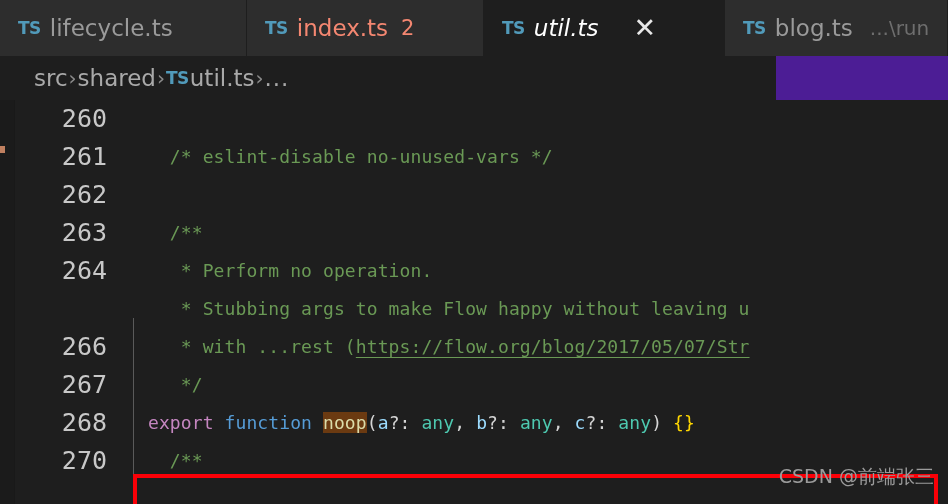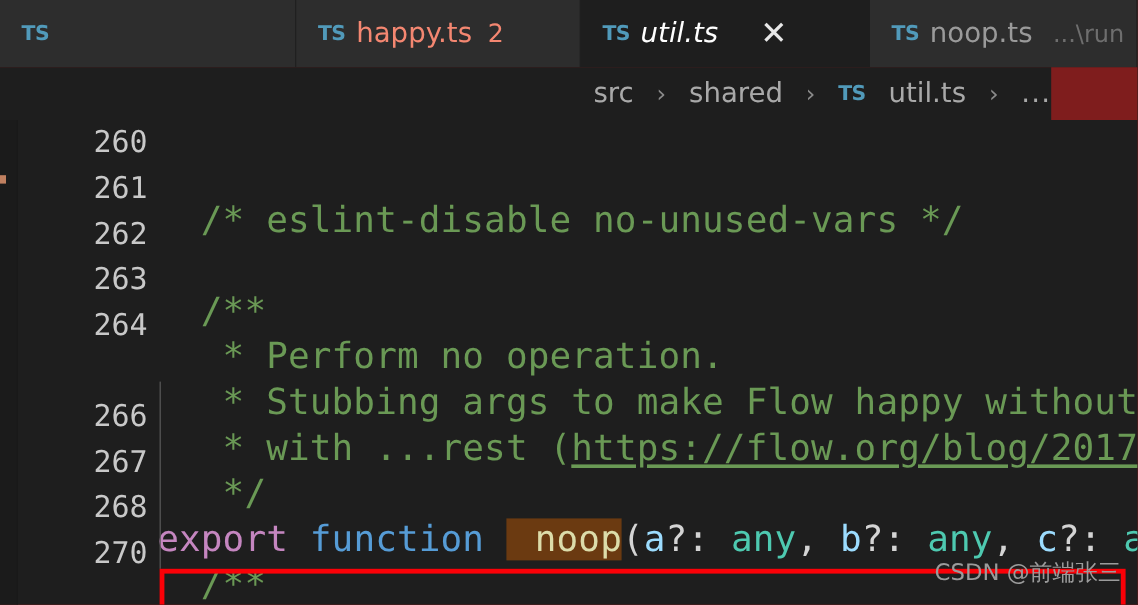--- a/index.html
+++ b/index.html
@@ -11,22 +11,23 @@
     width: 948px;
     height: 504px;
     overflow: hidden;
     font-family: "DejaVu Sans", sans-serif;
     -webkit-font-smoothing: antialiased;
   }
   #app {
     position: relative;
     width: 948px;
     height: 504px;
-    background: #7f1d1d;
-    overflow: hidden;
+    background: #4c1d95;
+    overflow: hidden;
+    text-decoration: underline;
   }
 
   
   .tabbar {
     position: absolute;
     top: 0; left: 0;
     width: 948px;
     height: 56px;
     background: #252526;
     display: flex;
@@ -84,29 +85,28 @@
     line-height: 1;
     margin-left: 26px;
     font-weight: 300;
     font-family: "Liberation Sans", sans-serif;
   }
 
   
   .breadcrumb {
     position: absolute;
     top: 56px; left: 0;
-    width: 876px;
+    width: 776px;
     height: 44px;
     background: #1e1e1e;
     display: flex;
     align-items: center;
     padding-left: 34px;
     box-sizing: border-box;
-    gap: 19px;
-    justify-content: flex-end;
+    gap: 1px;
   }
   .bc-text {
     font-size: 23px;
     color: #a9a9a9;
     font-family: "DejaVu Sans", sans-serif;
   }
   .bc-sep {
     font-size: 20px;
     color: #8a8a8a;
     font-family: "DejaVu Sans", sans-serif;
@@ -155,48 +155,47 @@
     height: 404px;
   }
   .line {
     position: relative;
     height: 38px;
     line-height: 38px;
     white-space: pre;
   }
   .lineno {
     position: absolute;
-    left: 16px;
+    left: 0;
     width: 92px;
     text-align: right;
     font-family: "DejaVu Sans Mono", monospace;
     font-size: 25px;
     color: #c8c8c8;
   }
   .code {
     position: absolute;
-    left: 116px;
+    left: 133px;
     font-family: "DejaVu Sans Mono", monospace;
-    font-size: 30px;
+    font-size: 18px;
     letter-spacing: 0.1px;
-    margin-top: 27px;
   }
   .indent-guide {
     position: absolute;
     left: 133px;
     width: 1px;
     background: #5a5a5a;
   }
 
   
   .t-comment  { color: #6a9955; }
   .t-link     { color: #6a9955; text-decoration: underline; text-underline-offset: 4px; }
   .t-keyword  { color: #c586c0; }
   .t-storage  { color: #569cd6; }
-  .t-func     { color: #dcdcaa; background: #6b3a11; padding-left: 24px; }
+  .t-func     { color: #dcdcaa; background: #6b3a11; }
   .t-param    { color: #9cdcfe; }
   .t-type     { color: #4ec9b0; }
   .t-punct    { color: #d4d4d4; }
   .t-brace    { color: #ffd700; }
 
   
   .redbox {
     position: absolute;
     left: 133px;
     top: 374px;
@@ -219,34 +218,35 @@
   }
 </style>
 </head>
 <body>
 
 <div id="app">
 
   <div class="tabbar" id="tabbar">
       <div class="tab" style="width: 247px;">
         <span class="tab-icon">TS</span>
+        <span class="tab-label">lifecycle.ts</span>
       </div>
       <div class="tab error" style="width: 237px;">
         <span class="tab-icon">TS</span>
-        <span class="tab-label">happy.ts</span>
+        <span class="tab-label">index.ts</span>
         <span class="tab-badge">2</span>
       </div>
       <div class="tab active" style="width: 241px;">
         <span class="tab-icon">TS</span>
         <span class="tab-label">util.ts</span>
         <span class="tab-close">✕</span>
       </div>
       <div class="tab" style="width: 223px;">
         <span class="tab-icon">TS</span>
-        <span class="tab-label">noop.ts</span>
+        <span class="tab-label">blog.ts</span>
         <span class="tab-path">...\run</span>
       </div>
     </div>
 
   <div class="breadcrumb" id="breadcrumb">
       <span class="bc-text">src</span>
       <span class="bc-sep">›</span>
       <span class="bc-text">shared</span>
       <span class="bc-sep">›</span>
       <span class="bc-ts">TS</span>

